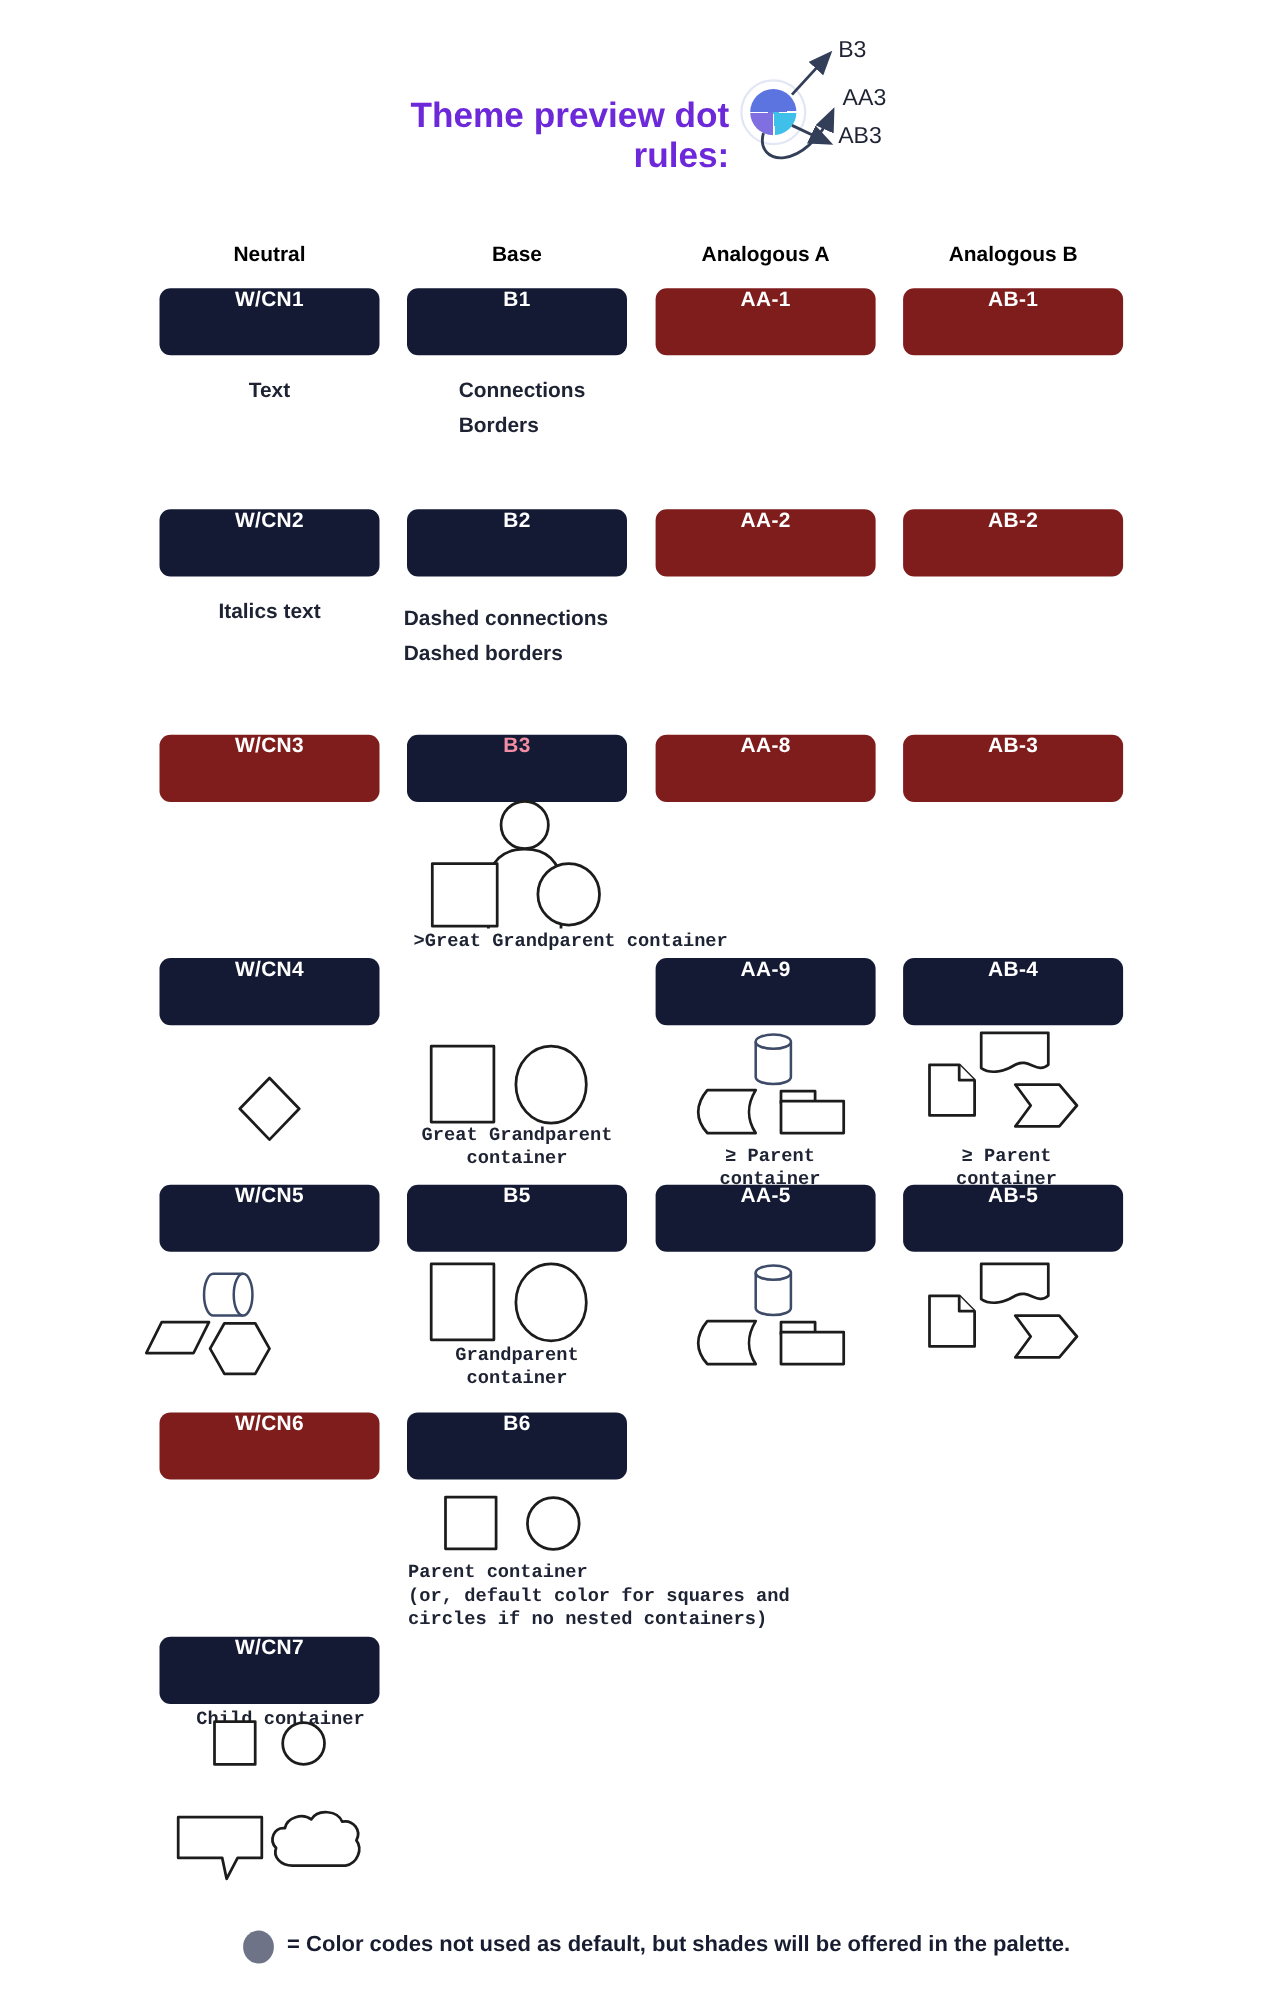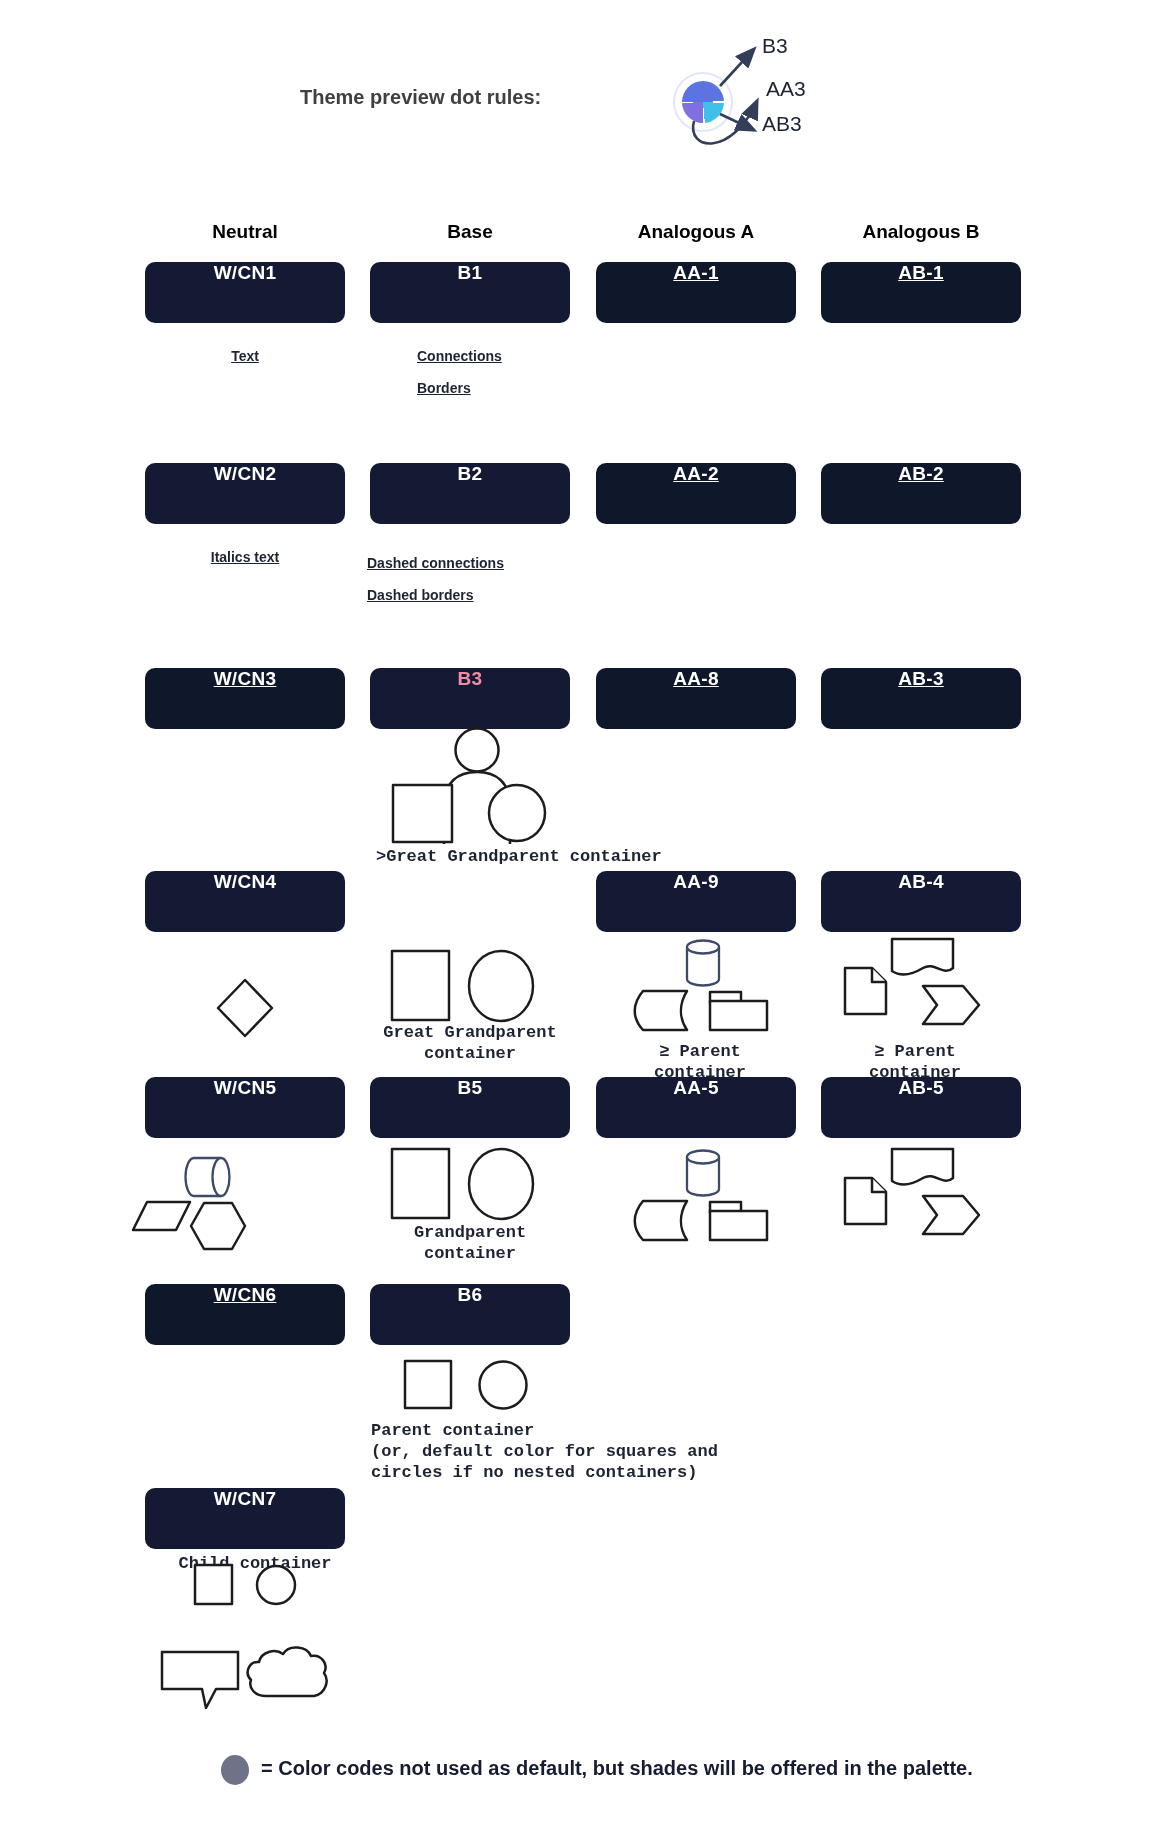--- a/index.html
+++ b/index.html
@@ -1,43 +1,43 @@
 <!DOCTYPE html>
 <html><head>
 <meta charset="utf-8">
 <style>
   html,body{margin:0;padding:0;background:#fff;}
   #canvas{position:relative;width:1164px;height:1822px;background:#ffffff;
           font-family:"Liberation Sans", sans-serif;color:#1e2333;overflow:hidden;}
 
-  .title{position:absolute;left:300px;top:86px;width:363px;text-align:left;
-         font-size:20px;font-weight:600;color:#404040;}
+  .title{position:absolute;left:300px;top:86px;width:363px;text-align:right;
+         font-size:32px;font-weight:600;color:#6d28d9;}
 
   .dot-ring{position:absolute;left:673px;top:72px;width:56px;height:56px;border:2px solid #e3e7f5;
             border-radius:50%;background:#fff;}
   .dot-pie{position:absolute;left:7px;top:7px;width:42px;height:42px;border-radius:50%;
            background:conic-gradient(from 270deg,
              #5b74e0 0deg 177deg, #ffffff 177deg 183deg,
              #3fc0ea 183deg 265deg, #ffffff 265deg 271deg,
              #7f6fe0 271deg 357deg, #ffffff 357deg 360deg);}
 
   .dot-label{position:absolute;font-size:21px;font-weight:500;color:#1e2333;}
 
   .col-head{position:absolute;top:221px;width:200px;text-align:center;
             font-size:19px;font-weight:700;color:#000000;}
 
   .pill{position:absolute;width:200px;height:61px;border-radius:10px;
         display:flex;align-items:flex-start;justify-content:center;
         font-size:19px;font-weight:700;color:#ffffff;letter-spacing:.3px;}
   .dark{background:#141a34;}
-  .gray{background:#0f172a;text-decoration:underline;}
+  .gray{background:#7f1d1d;}
   .pink-text{color:#f28da3;}
 
   .cap{position:absolute;font-weight:700;color:#1e2333;}
-  .cap-lg{font-size:14px;line-height:32px;text-decoration:underline;}
+  .cap-lg{font-size:19px;line-height:32px;}
   .cap-sm{font-size:17px;line-height:21px;font-family:Liberation Mono, monospace;}
   .center{text-align:center;}
 
   .shape{position:absolute;}
   .outline{fill:#ffffff;stroke:#1c1c1c;stroke-width:2.5;stroke-linejoin:round;}
   .navy-outline{fill:#ffffff;stroke:#3d4a68;stroke-width:2.3;stroke-linejoin:round;}
 
   .legend-dot{position:absolute;left:221px;top:1755px;width:28px;height:30px;
               border-radius:50%;background:#6e7387;}
   .legend-text{position:absolute;left:261px;top:1757px;font-size:20px;font-weight:700;color:#171c30;}

